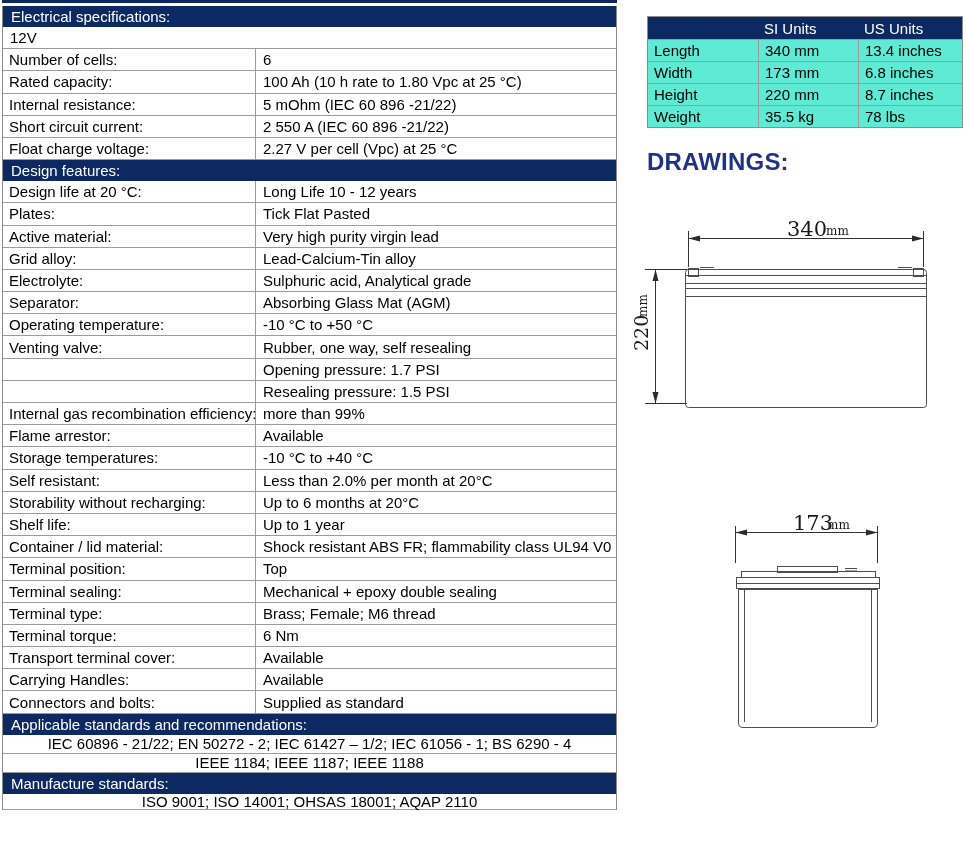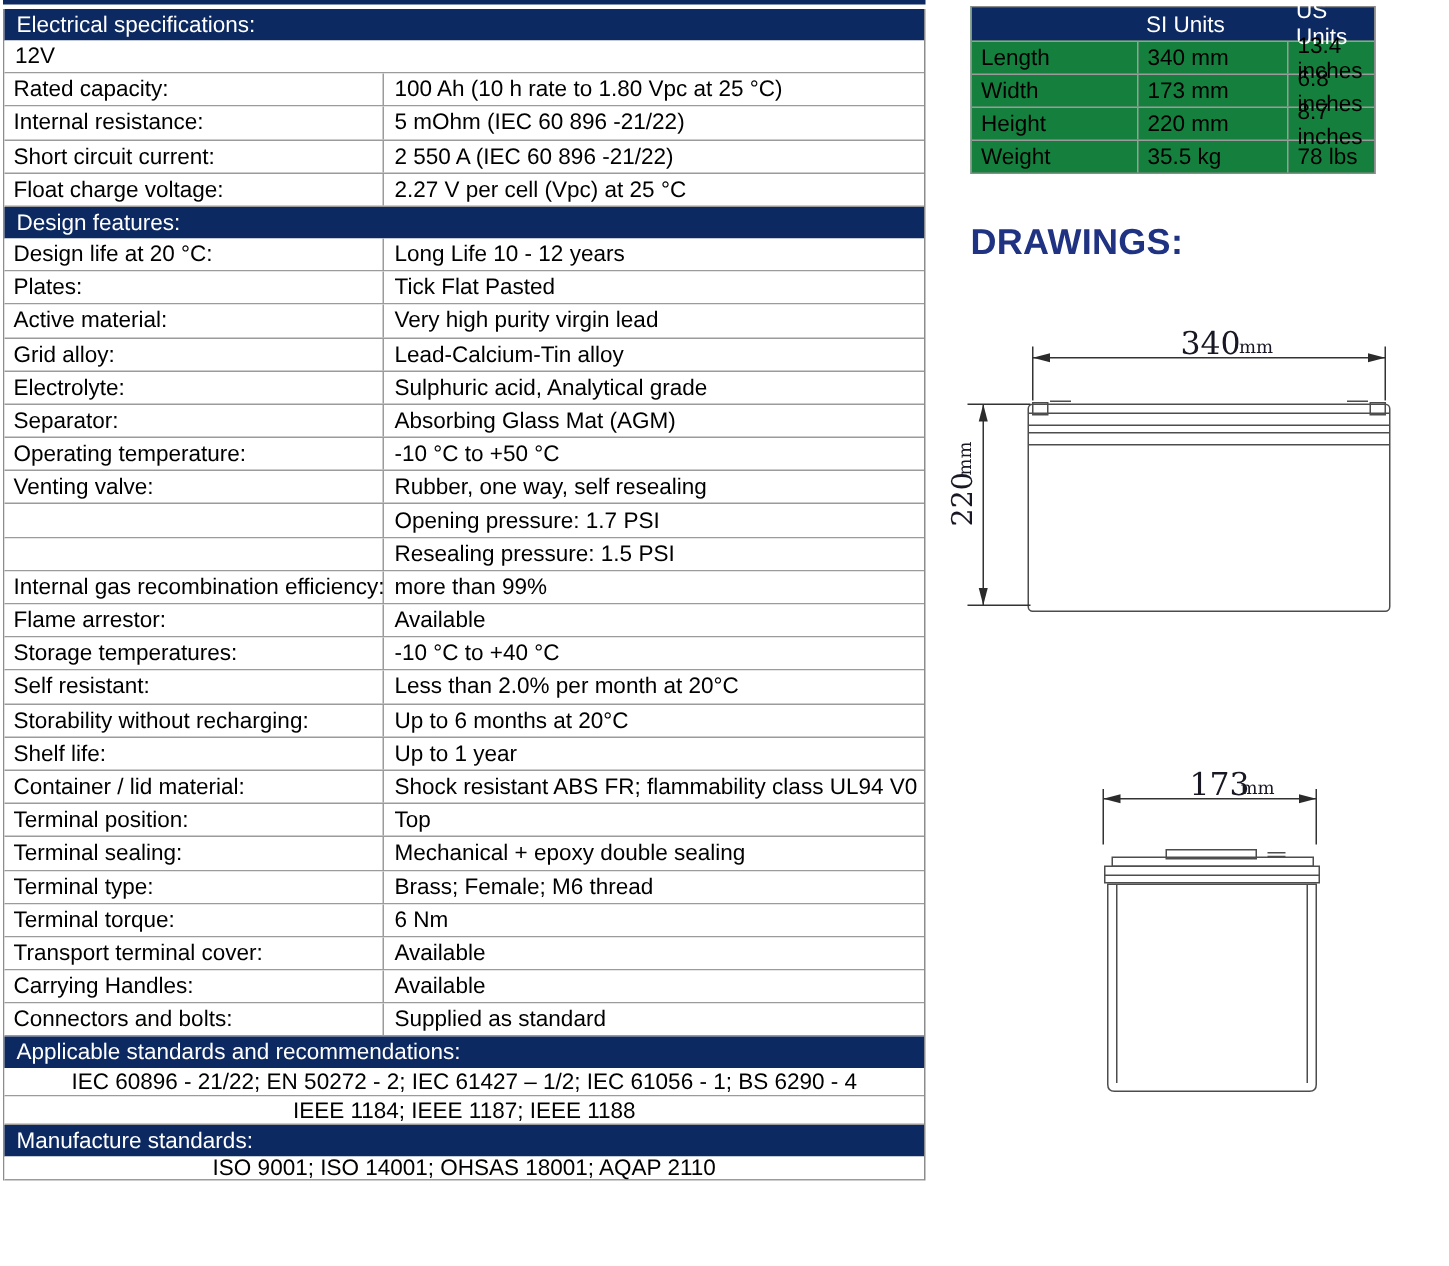--- a/index.html
+++ b/index.html
@@ -16,22 +16,22 @@
             box-sizing:border-box;font-size:15px;background:#fff;}
   .spec-row .lbl{width:253px;border-right:1px solid #9b9b9b;display:flex;align-items:center;
                  padding-left:6px;box-sizing:border-box;white-space:nowrap;}
   .spec-row .val{flex:1;display:flex;align-items:center;padding-left:7px;white-space:nowrap;}
   .spec-line{height:19px;display:flex;align-items:center;justify-content:center;
              border-bottom:1px solid #9b9b9b;box-sizing:border-box;font-size:15px;
              white-space:nowrap;background:#fff;}
   .spec-line.tall{height:16px;}
 
   
-  .dims-table{position:absolute;left:647px;top:4px;width:270px;font-size:15px;
-              border:1px solid #8c8c8c;box-sizing:border-box;background:#15803d;}
+  .dims-table{position:absolute;left:647px;top:16px;width:316px;font-size:15px;
+              border:1px solid #8c8c8c;box-sizing:border-box;background:#5eead4;}
   .dims-header{display:flex;height:22px;background:#0d2961;color:#fff;}
   .dims-row{display:flex;height:21px;border-top:1px solid #9b9b9b;justify-content:center;}
   .dims-table .c1{width:110px;padding-left:6px;display:flex;align-items:center;box-sizing:border-box;}
   .dims-table .c2{width:100px;padding-left:6px;display:flex;align-items:center;box-sizing:border-box;}
   .dims-table .c3{flex:1;padding-left:6px;display:flex;align-items:center;box-sizing:border-box;}
   .dims-row .c2,.dims-row .c3{border-left:1px solid #9b9b9b;}
 
   
   .drawings-title{position:absolute;left:647px;top:148px;font-size:24px;font-weight:bold;
                   color:#1f3382;letter-spacing:.2px;}
@@ -51,20 +51,24 @@
 <div class="page">
 
   <div class="spec-table">
     <div class="spec-topstrip"></div>
     <div class="spec-body">
         <div class="spec-header">Electrical specifications:</div>
         <div class="spec-row">
           <div class="val">12V</div>
         </div>
         <div class="spec-row">
+          <div class="lbl">Number of cells:</div>
+          <div class="val">6</div>
+        </div>
+        <div class="spec-row">
           <div class="lbl">Rated capacity:</div>
           <div class="val">100 Ah (10 h rate to 1.80 Vpc at 25 °C)</div>
         </div>
         <div class="spec-row">
           <div class="lbl">Internal resistance:</div>
           <div class="val">5 mOhm (IEC 60 896 -21/22)</div>
         </div>
         <div class="spec-row">
           <div class="lbl">Short circuit current:</div>
           <div class="val">2 550 A (IEC 60 896 -21/22)</div>

